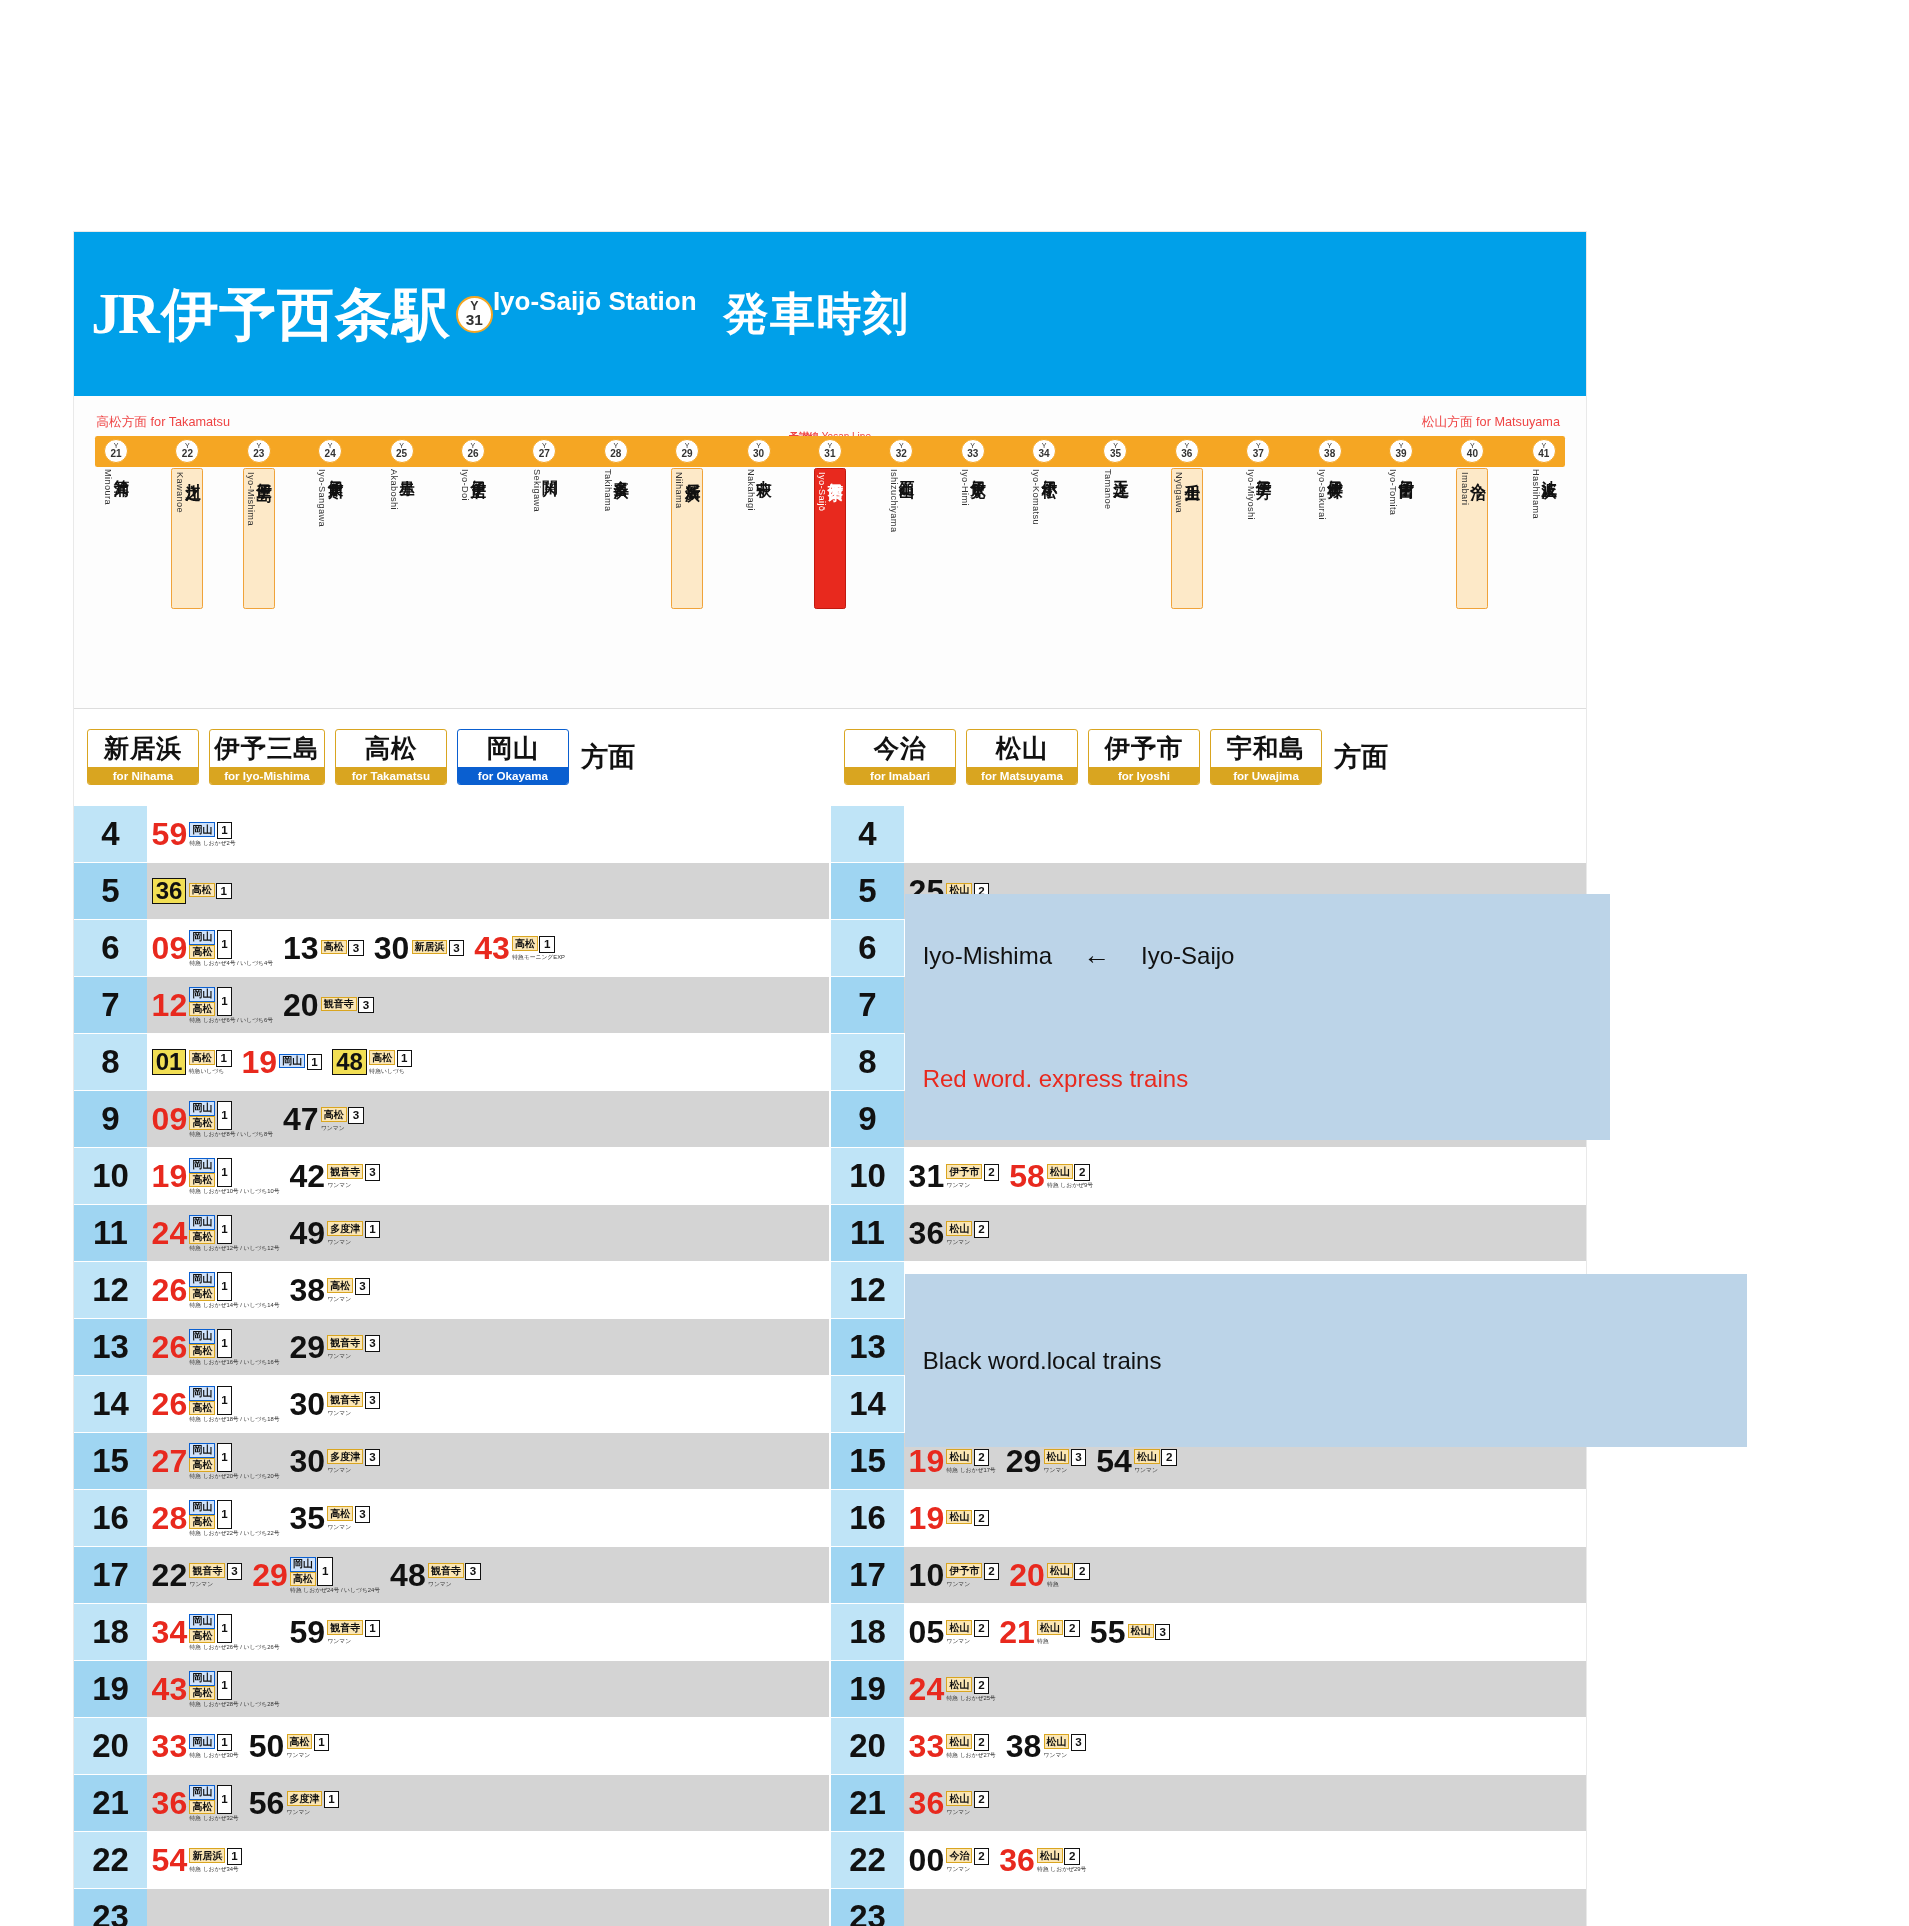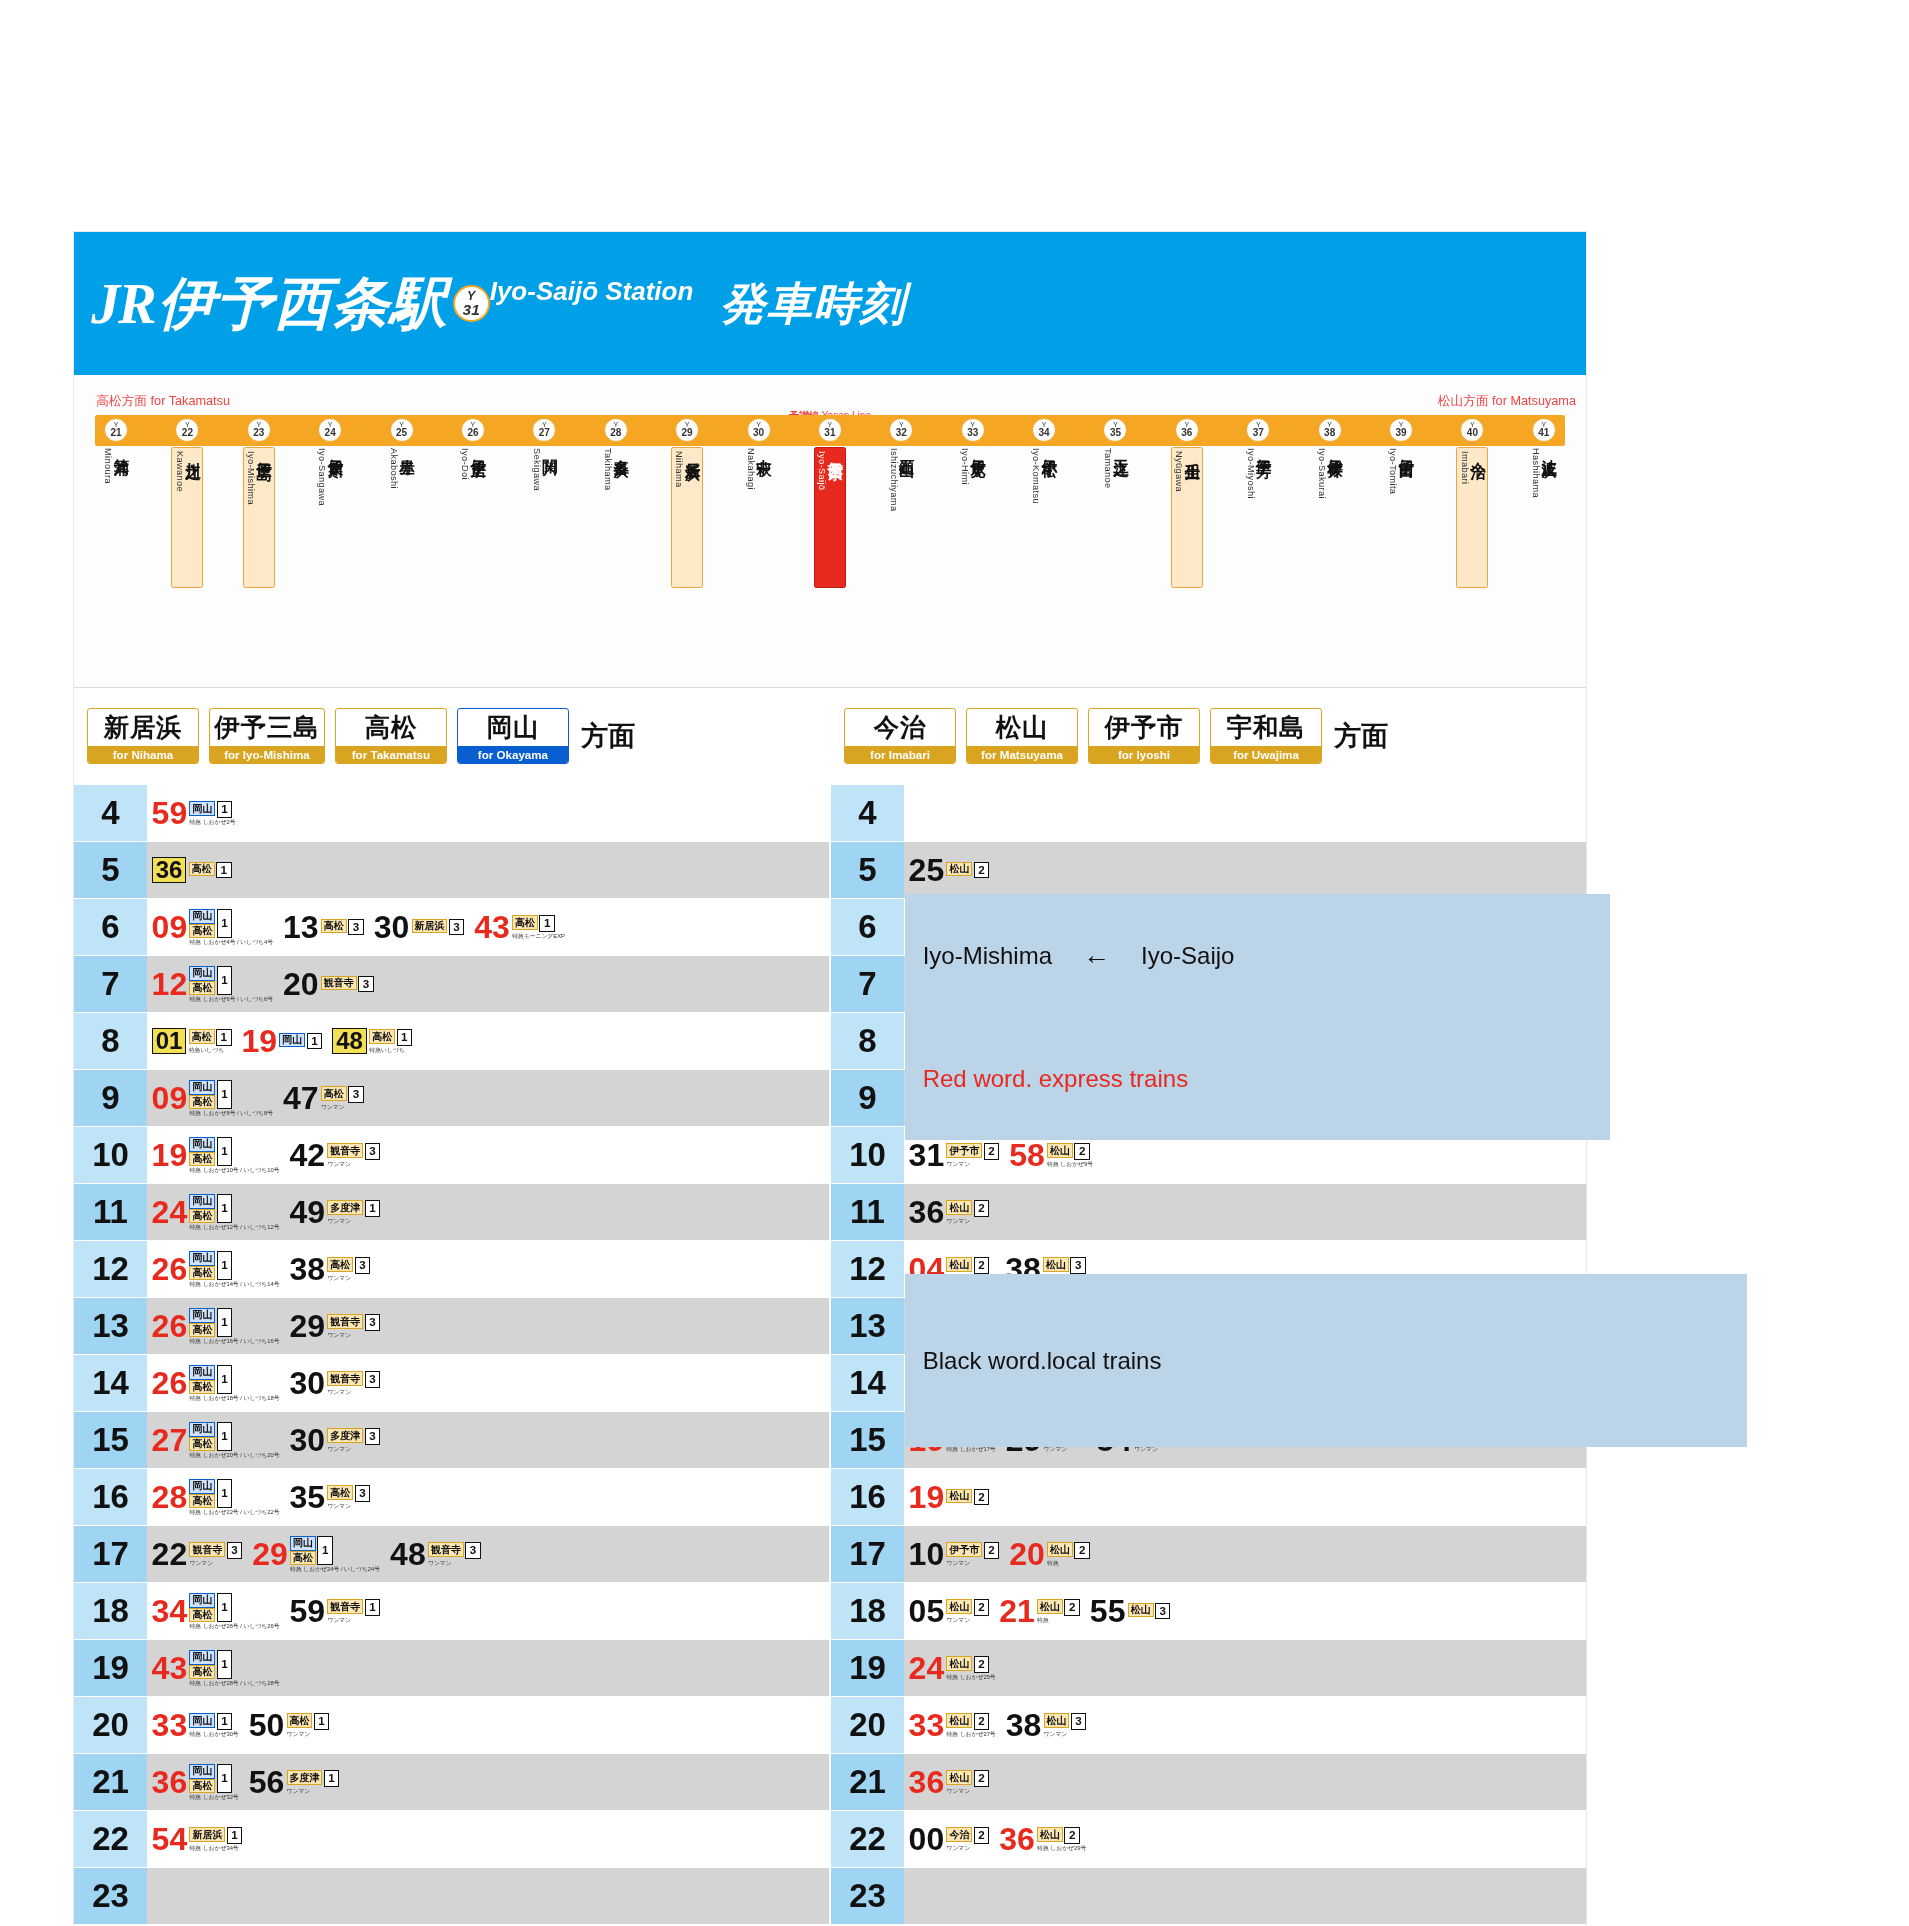--- a/index.html
+++ b/index.html
@@ -22,27 +22,26 @@
     top: 231px;
     width: 1514px;
     height: 1922px;
     background: #ffffff;
     border: 1.5px solid #e9e9e9;
     box-sizing: border-box;
   }
   
   .header-band {
     position: relative;
-    height: 143px;
+    height: 164px;
     background: #00a0e9;
     display: flex;
     align-items: center;
     padding-left: 17.3px;
     box-sizing: border-box;
-    font-style: italic;
   }
   .jr-logo {
     color: #ffffff;
     font-size: 58px;
     font-weight: bold;
     letter-spacing: -2.3px;
     font-family: "Liberation Serif", serif;
     line-height: 1;
     margin-right: 3.9px;
   }
@@ -123,21 +122,21 @@
     white-space: nowrap;
   }
   .cap.left { left: 22.3px; }
   .cap.center {
     left: 50%;
     transform: translateX(-50%);
     font-size: 10px;
     margin-top: 16px;
   }
   .cap.center b { font-weight: bold; }
-  .cap.right { right: 10px; }
+  .cap.right { right: 26px; }
   .line-strip {
     position: absolute;
     left: 21px;
     right: 21px;
     top: 40px;
     height: 31px;
     background: #f5a623;
     border-radius: 2.3px;
   }
   .stations-row {

